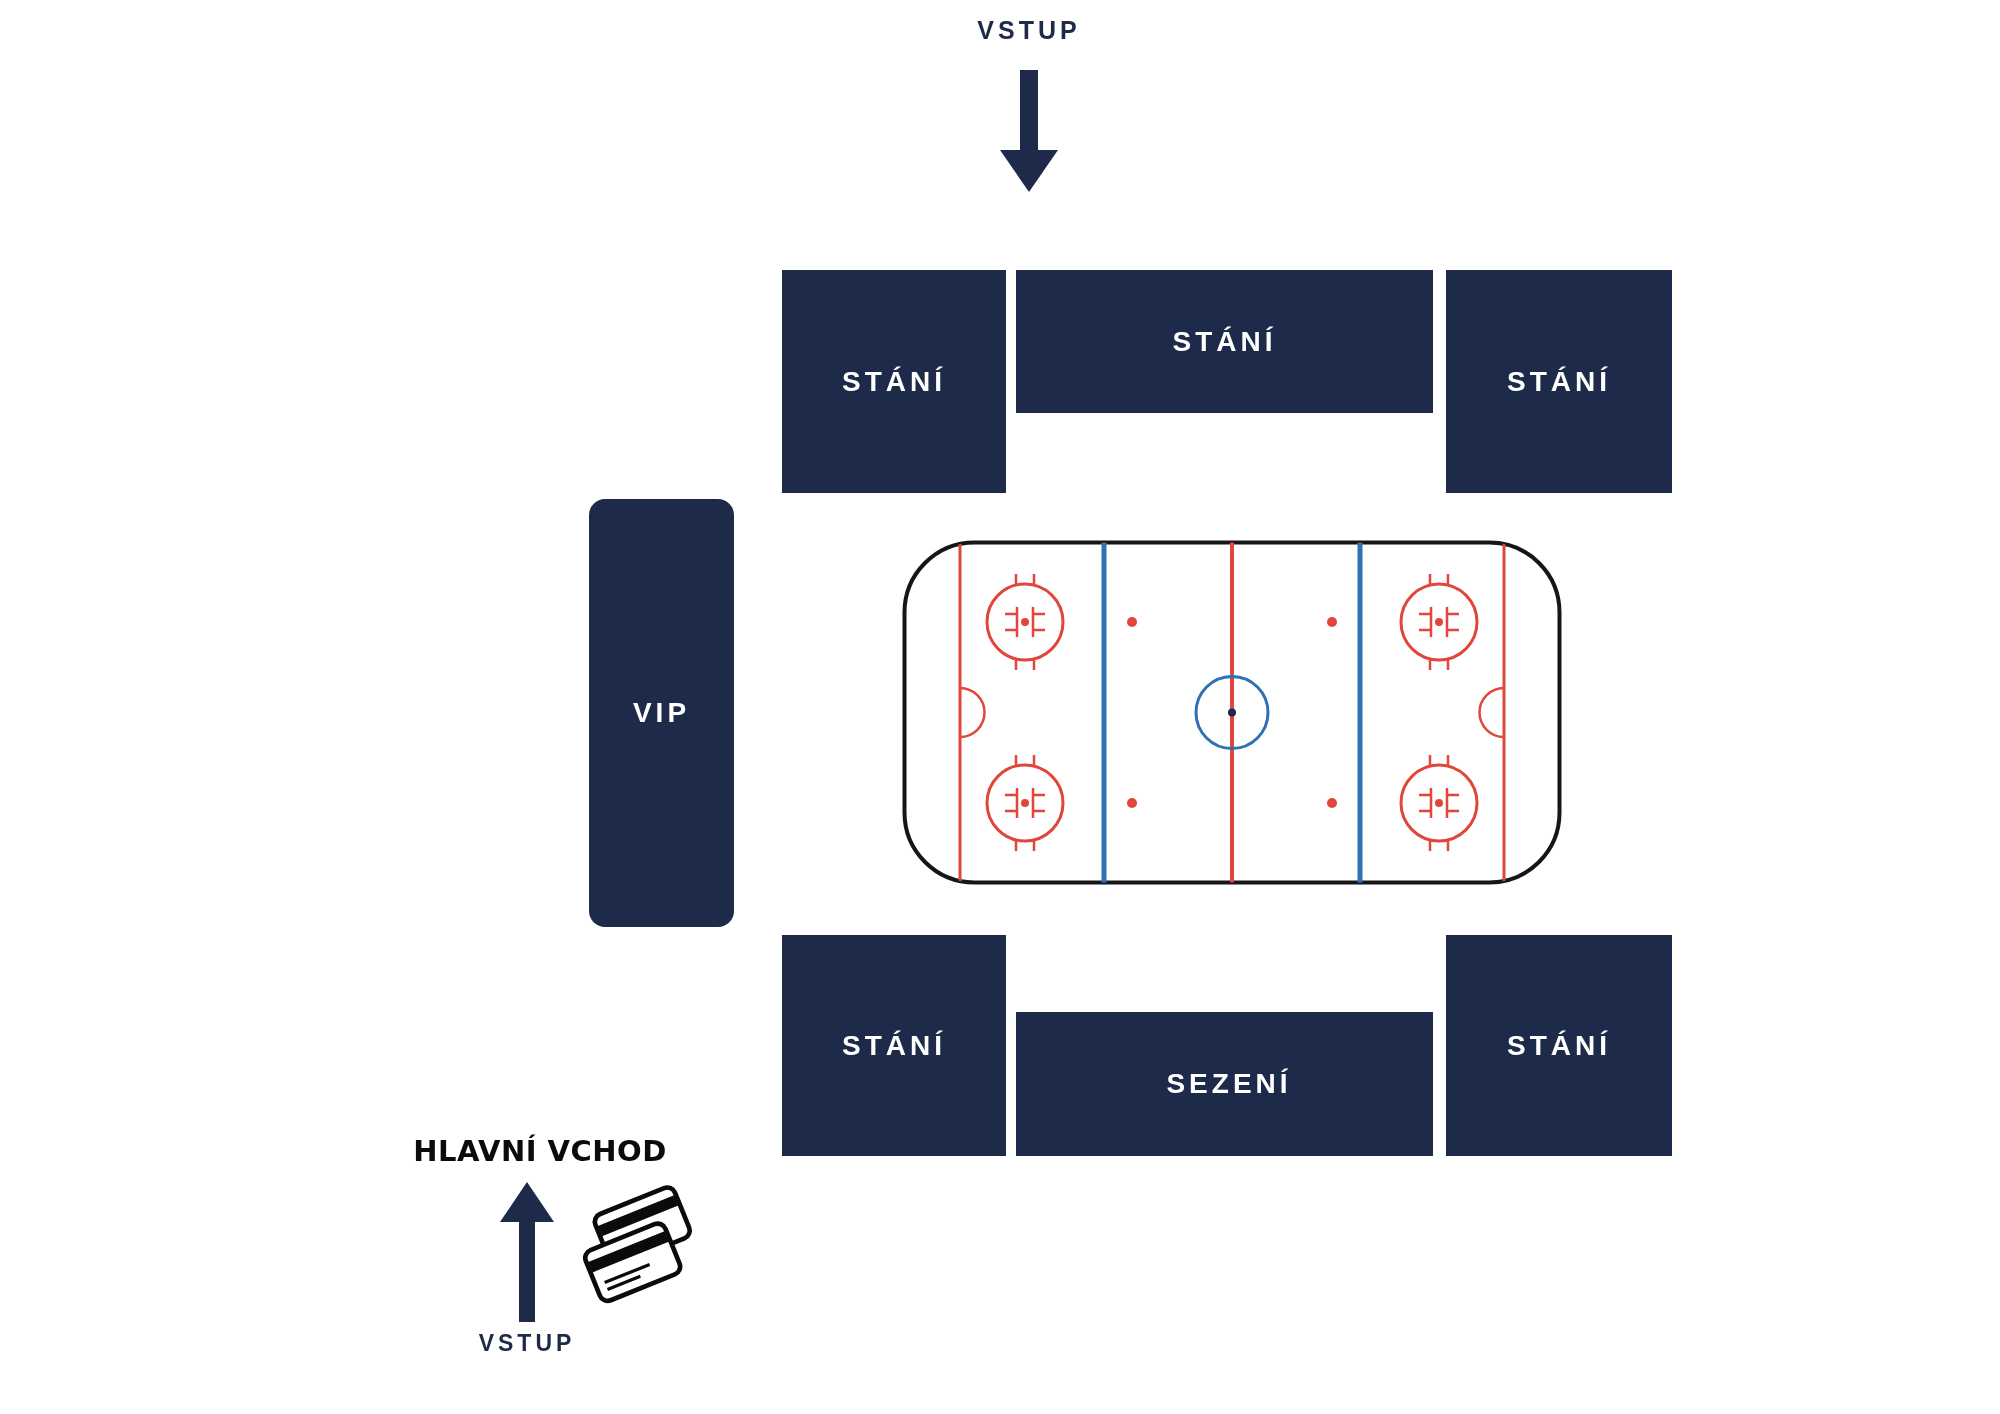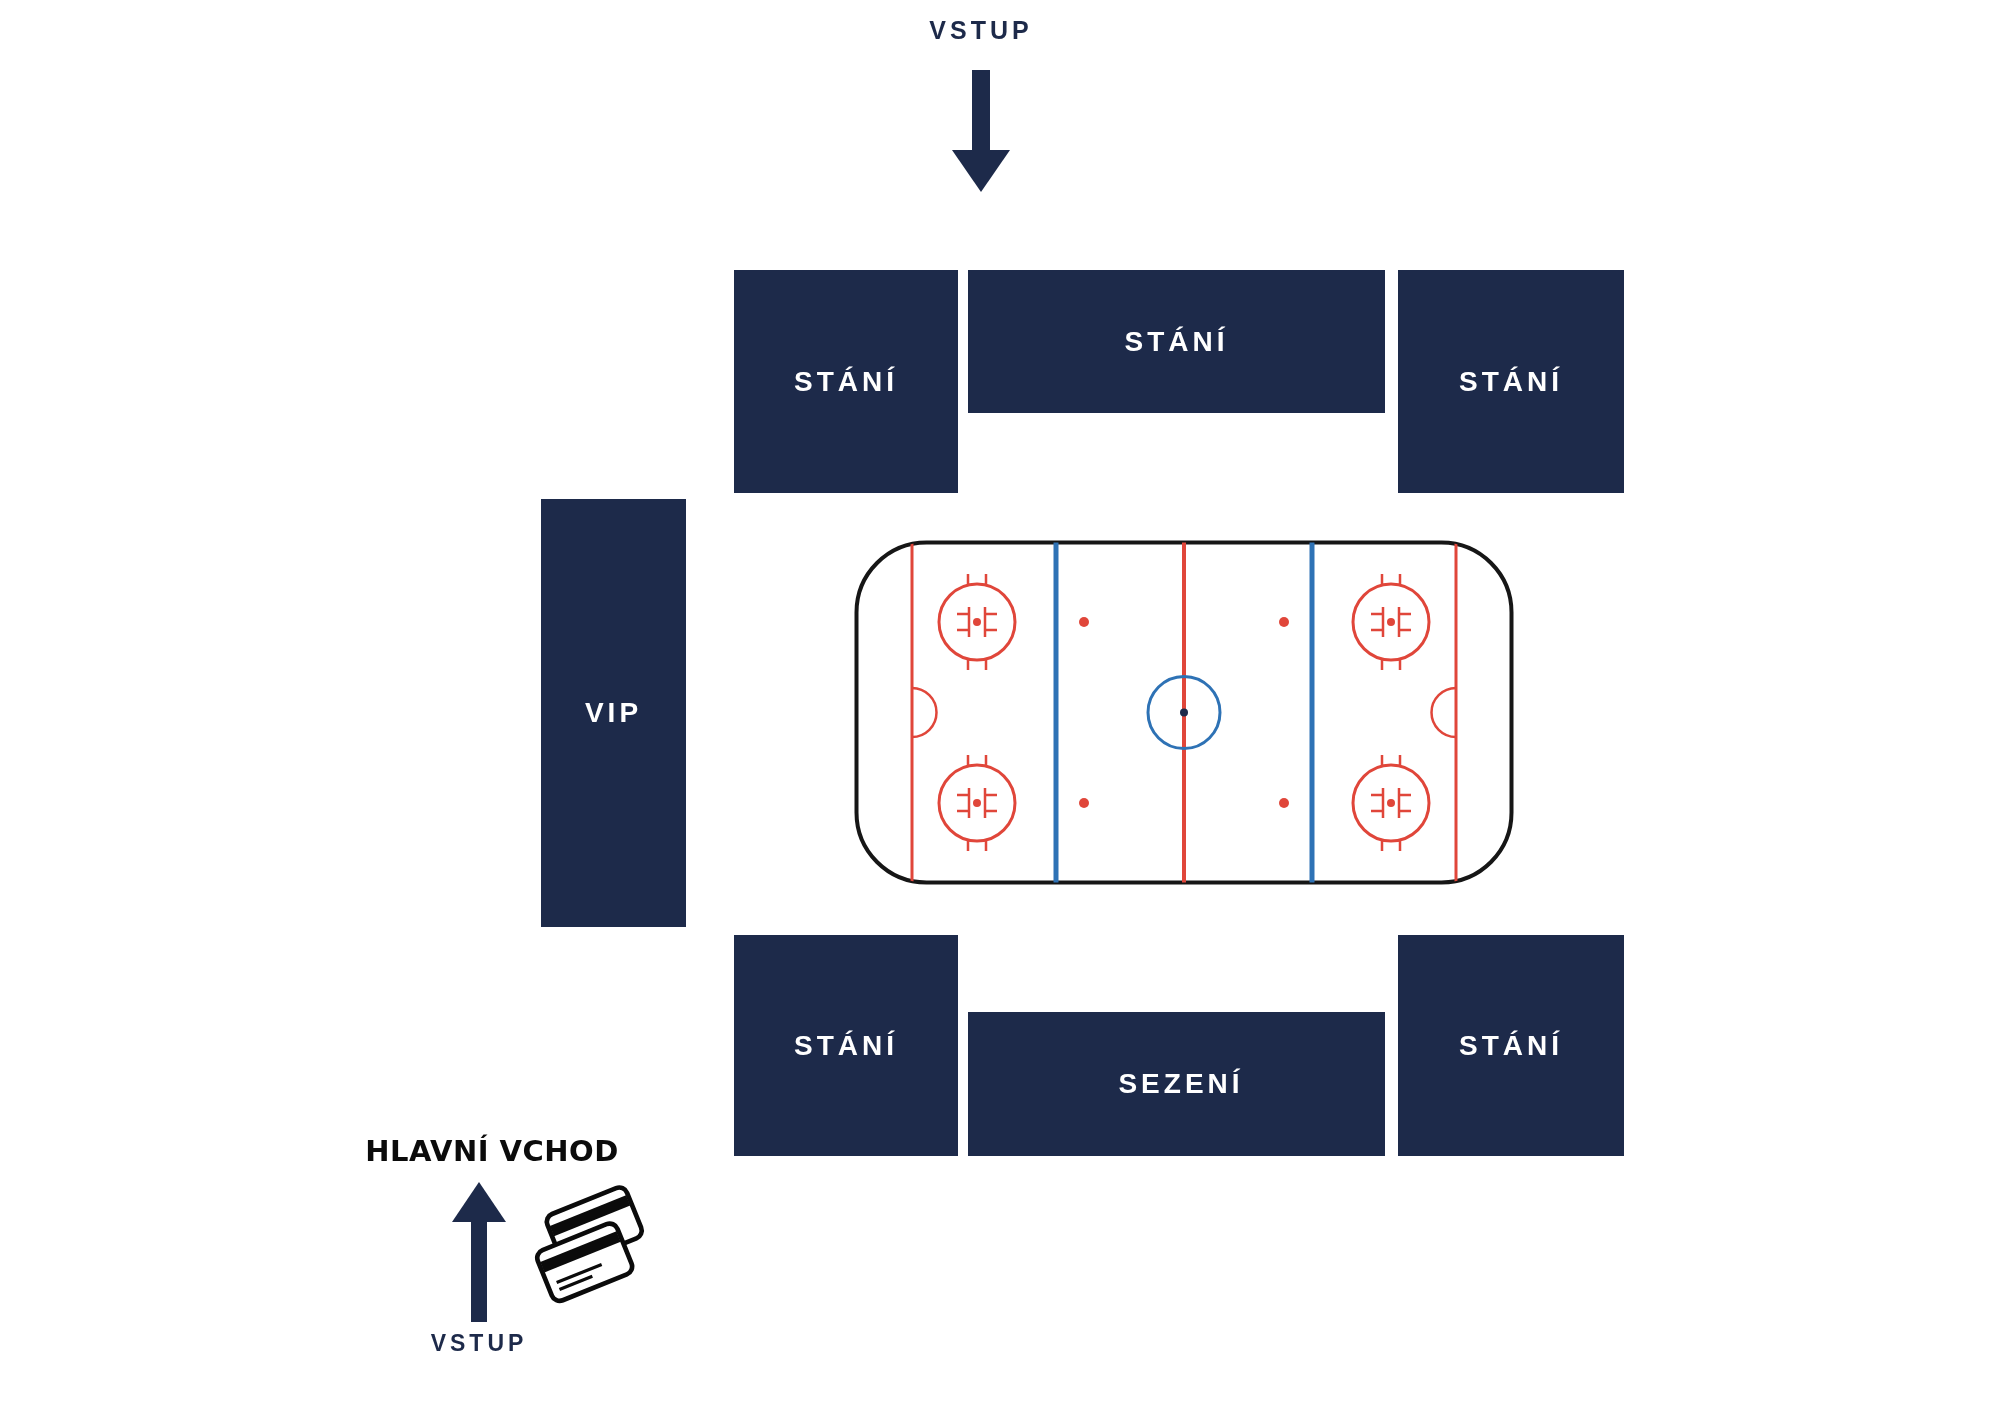--- a/index.html
+++ b/index.html
@@ -5,39 +5,40 @@
   * { box-sizing: border-box; }
   html, body { margin: 0; padding: 0; background: #ffffff; }
   body { font-family: "Liberation Sans", sans-serif; }
 
   .canvas {
     position: relative;
     width: 1904px;
     height: 1414px;
     background: #ffffff;
     overflow: hidden;
+    margin-left: 48px;
   }
 
   
   .block {
     position: absolute;
     background: #1d2a4a;
     color: #ffffff;
     display: flex;
     align-items: center;
     justify-content: center;
     font-weight: 700;
     font-size: 28px;
     letter-spacing: 4px;
     text-transform: uppercase;
   }
   .block-top-left      { left: 734px;  top: 270px;  width: 224px; height: 223px; }
   .block-top-center    { left: 968px;  top: 270px;  width: 417px; height: 143px; }
   .block-top-right     { left: 1398px; top: 270px;  width: 226px; height: 223px; }
-  .block-vip           { left: 541px;  top: 499px;  width: 145px; height: 428px; }
+  .block-vip           { left: 541px;  top: 499px;  width: 145px; height: 428px; border-radius: 16px; }
   .block-bottom-left   { left: 734px;  top: 935px;  width: 224px; height: 221px; }
   .block-bottom-center { left: 968px;  top: 1012px; width: 417px; height: 144px; padding-left: 9px; }
   .block-bottom-right  { left: 1398px; top: 935px;  width: 226px; height: 221px; }
 
   
   .entrance-label {
     position: absolute;
     color: #1d2a4a;
     font-weight: 700;
     letter-spacing: 4px;

